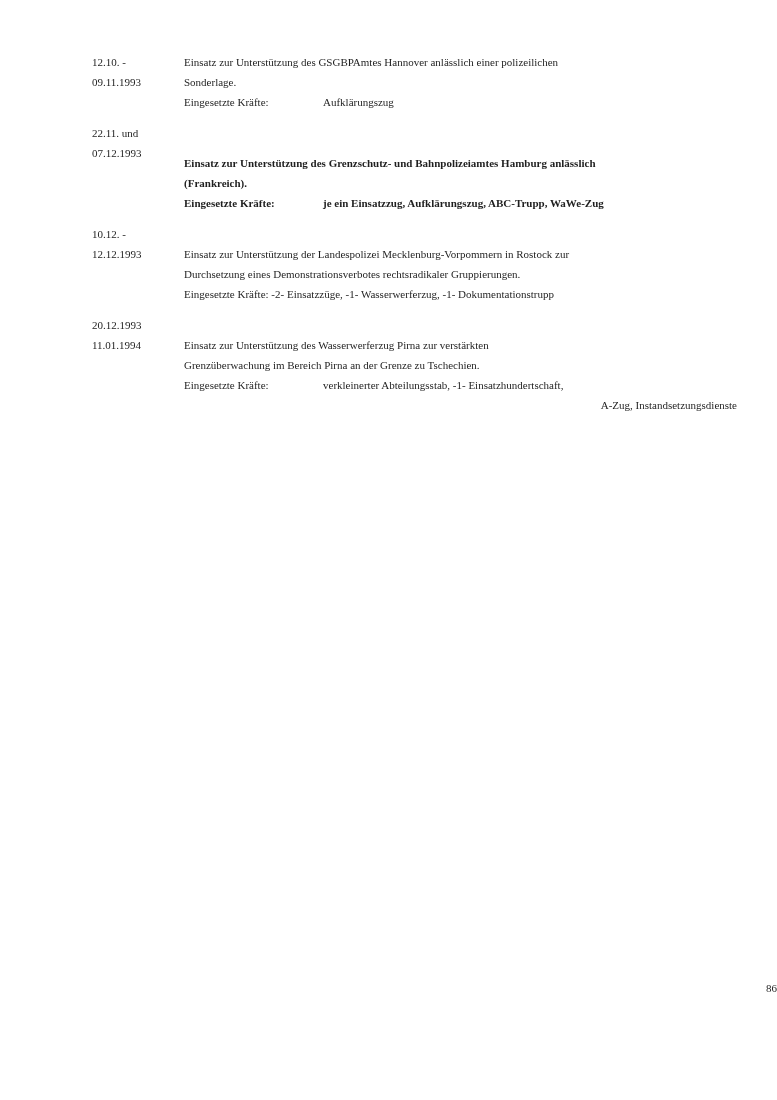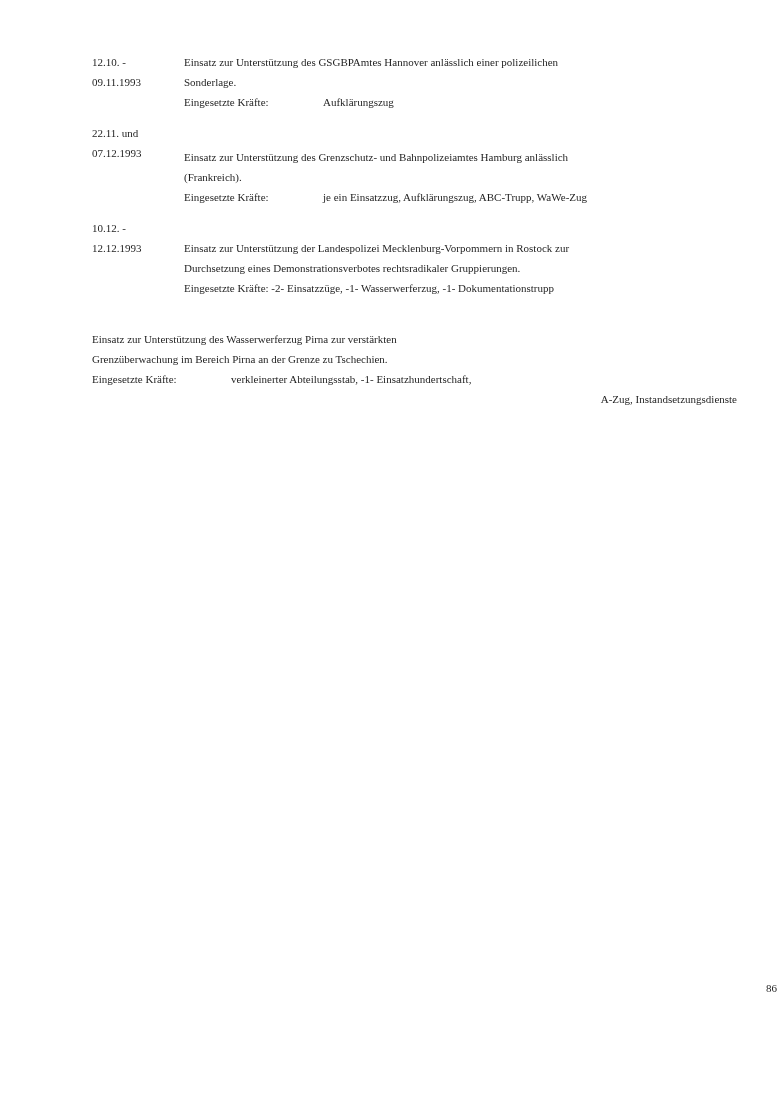--- a/index.html
+++ b/index.html
@@ -73,38 +73,42 @@
           <div class="line">Einsatz zur Unterstützung des GSGBPAmtes Hannover anlässlich einer polizeilichen</div>
           <div class="line">Sonderlage.</div>
           <div class="line"><span class="forces-label">Eingesetzte Kräfte:</span><span>Aufklärungszug</span></div>
         </div>
       </div>
       <div class="entry">
         <div class="date-col">
           <div class="line">22.11. und</div>
           <div class="line">07.12.1993</div>
         </div>
-        <div class="text-col" style="margin-top: 24px;">
+        <div class="text-col" style="margin-top: 30px; font-weight: bold;">
           <div class="line">Einsatz zur Unterstützung des Grenzschutz- und Bahnpolizeiamtes Hamburg anlässlich</div>
           <div class="line">(Frankreich).</div>
           <div class="line"><span class="forces-label">Eingesetzte Kräfte:</span><span>je ein Einsatzzug, Aufklärungszug, ABC-Trupp, WaWe-Zug</span></div>
         </div>
       </div>
       <div class="entry">
         <div class="date-col">
           <div class="line">10.12. -</div>
           <div class="line">12.12.1993</div>
         </div>
         <div class="text-col" style="margin-top: 20px;">
           <div class="line">Einsatz zur Unterstützung der Landespolizei Mecklenburg-Vorpommern in Rostock zur</div>
           <div class="line">Durchsetzung eines Demonstrationsverbotes rechtsradikaler Gruppierungen.</div>
           <div class="line">Eingesetzte Kräfte: -2- Einsatzzüge, -1- Wasserwerferzug, -1- Dokumentationstrupp</div>
         </div>
       </div>
       <div class="entry">
+        <div class="date-col">
+          <div class="line">20.12.1993</div>
+          <div class="line">11.01.1994</div>
+        </div>
         <div class="text-col" style="margin-top: 20px;">
           <div class="line">Einsatz zur Unterstützung des Wasserwerferzug Pirna zur verstärkten</div>
           <div class="line">Grenzüberwachung im Bereich Pirna an der Grenze zu Tschechien.</div>
           <div class="line"><span class="forces-label">Eingesetzte Kräfte:</span><span>verkleinerter Abteilungsstab, -1- Einsatzhundertschaft,</span></div>
           <div class="line tabbed">A-Zug, Instandsetzungsdienste</div>
         </div>
       </div>
     </div>
   <div class="footer">86</div>
 </div>

